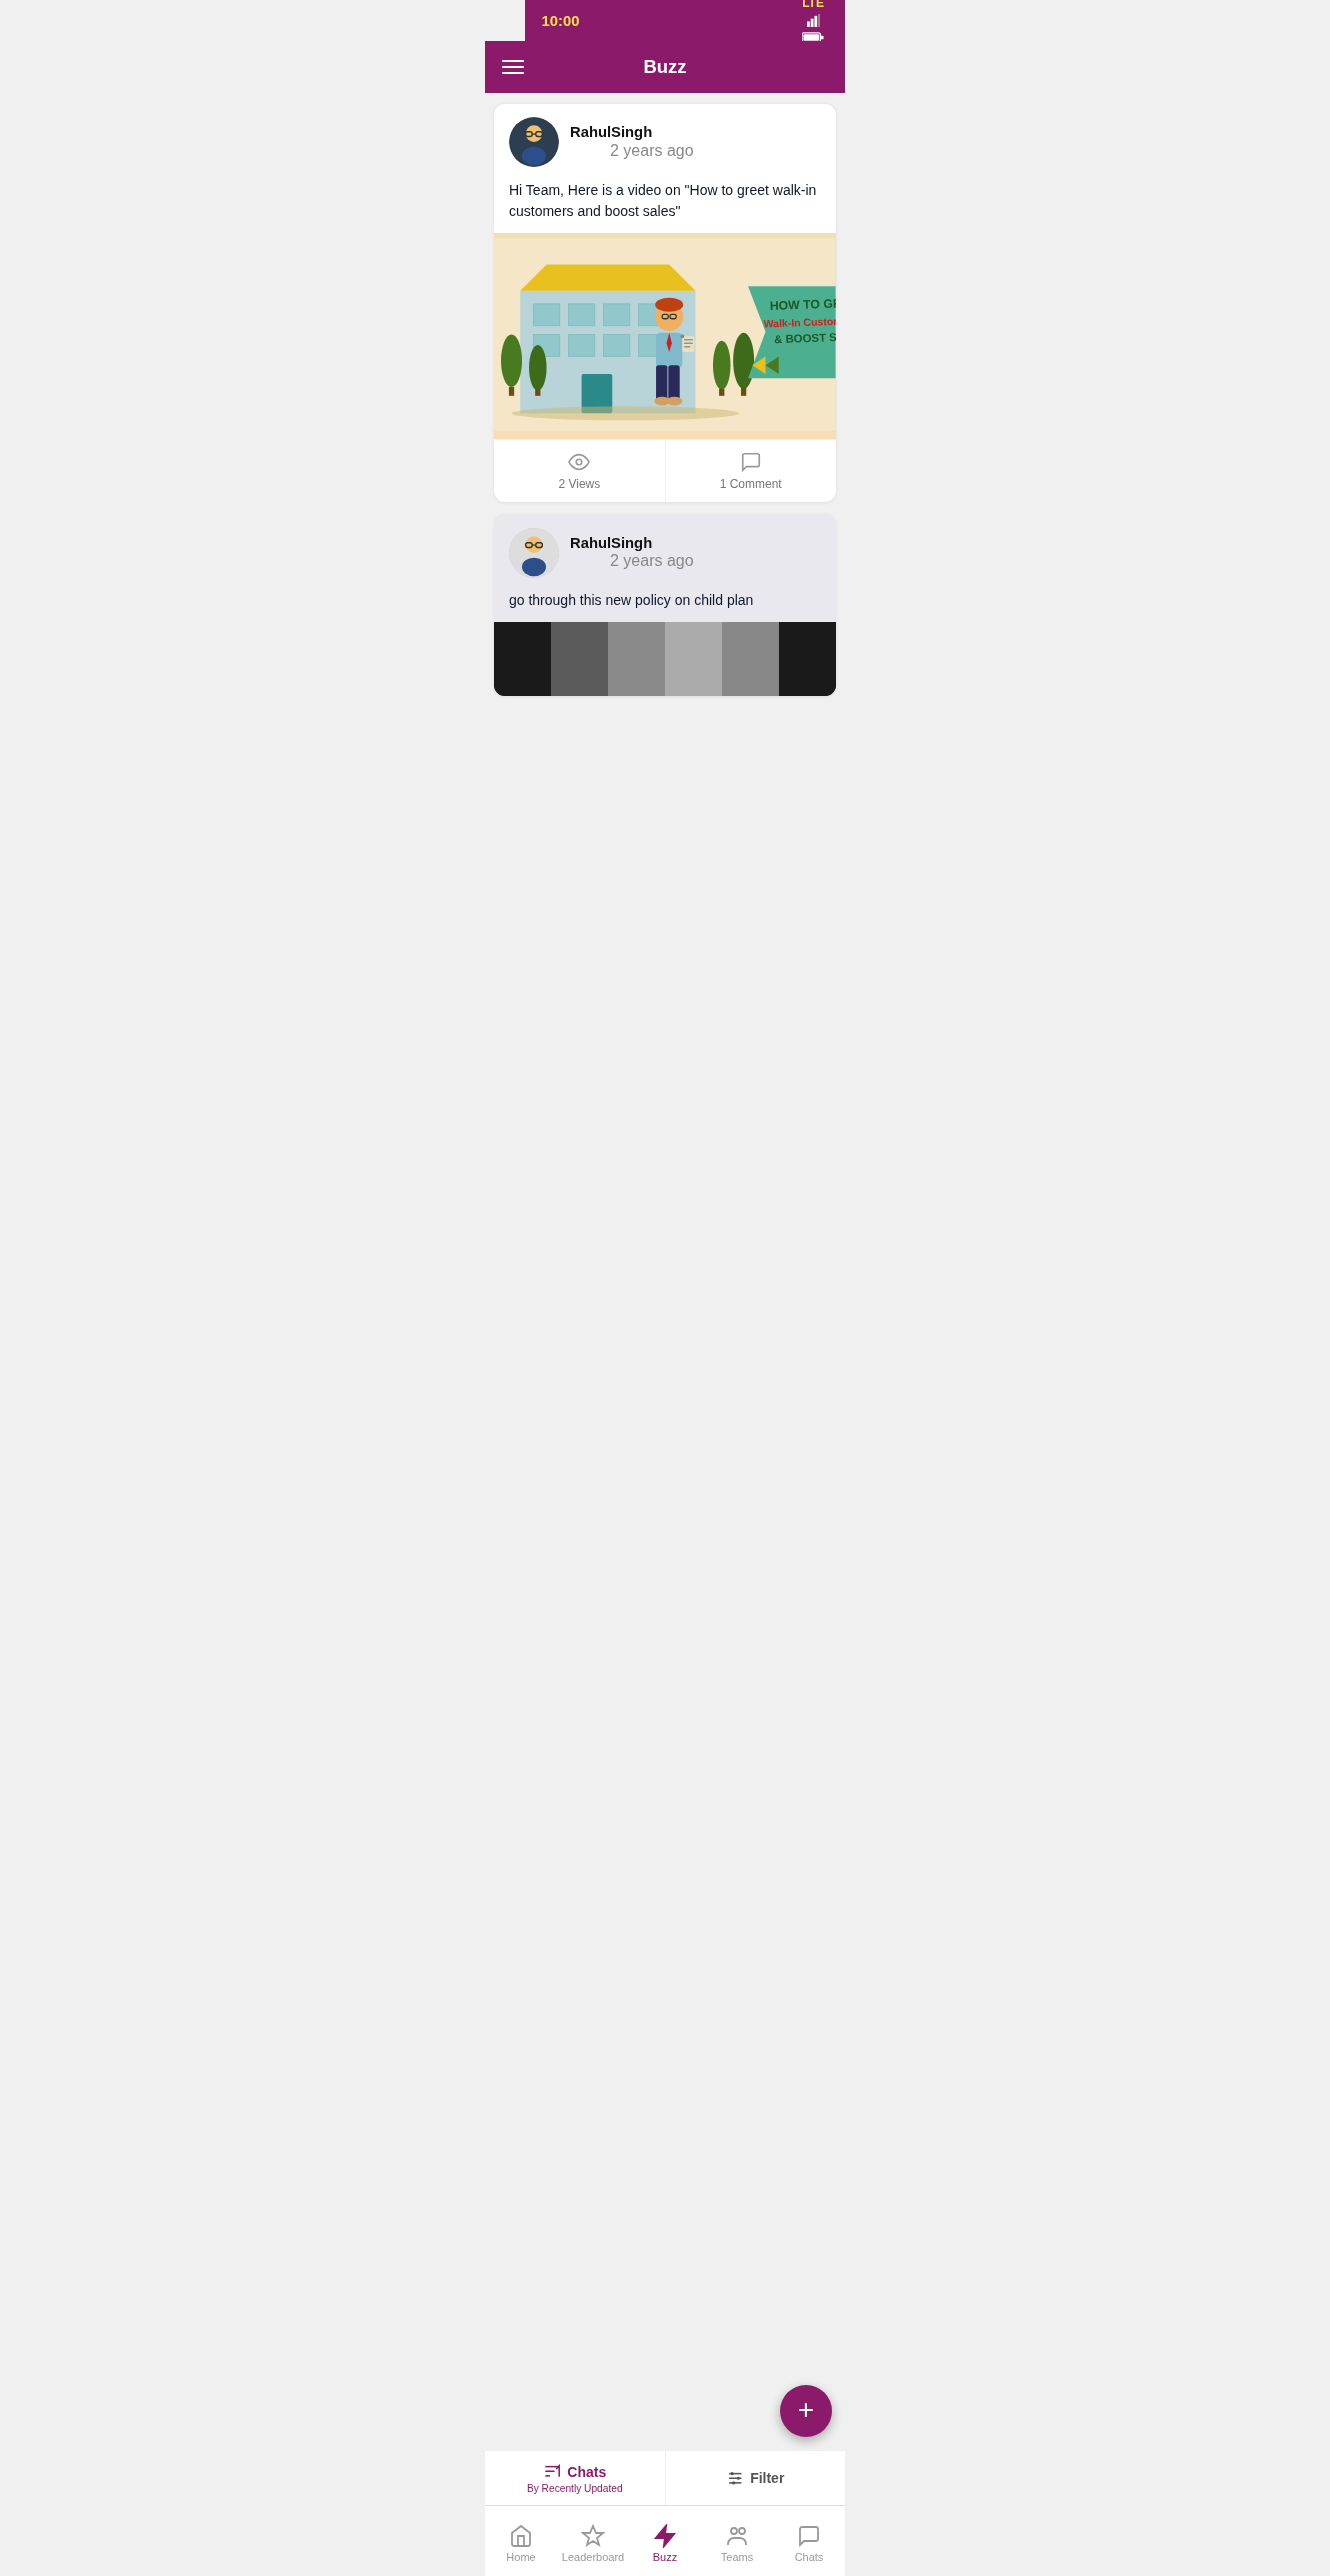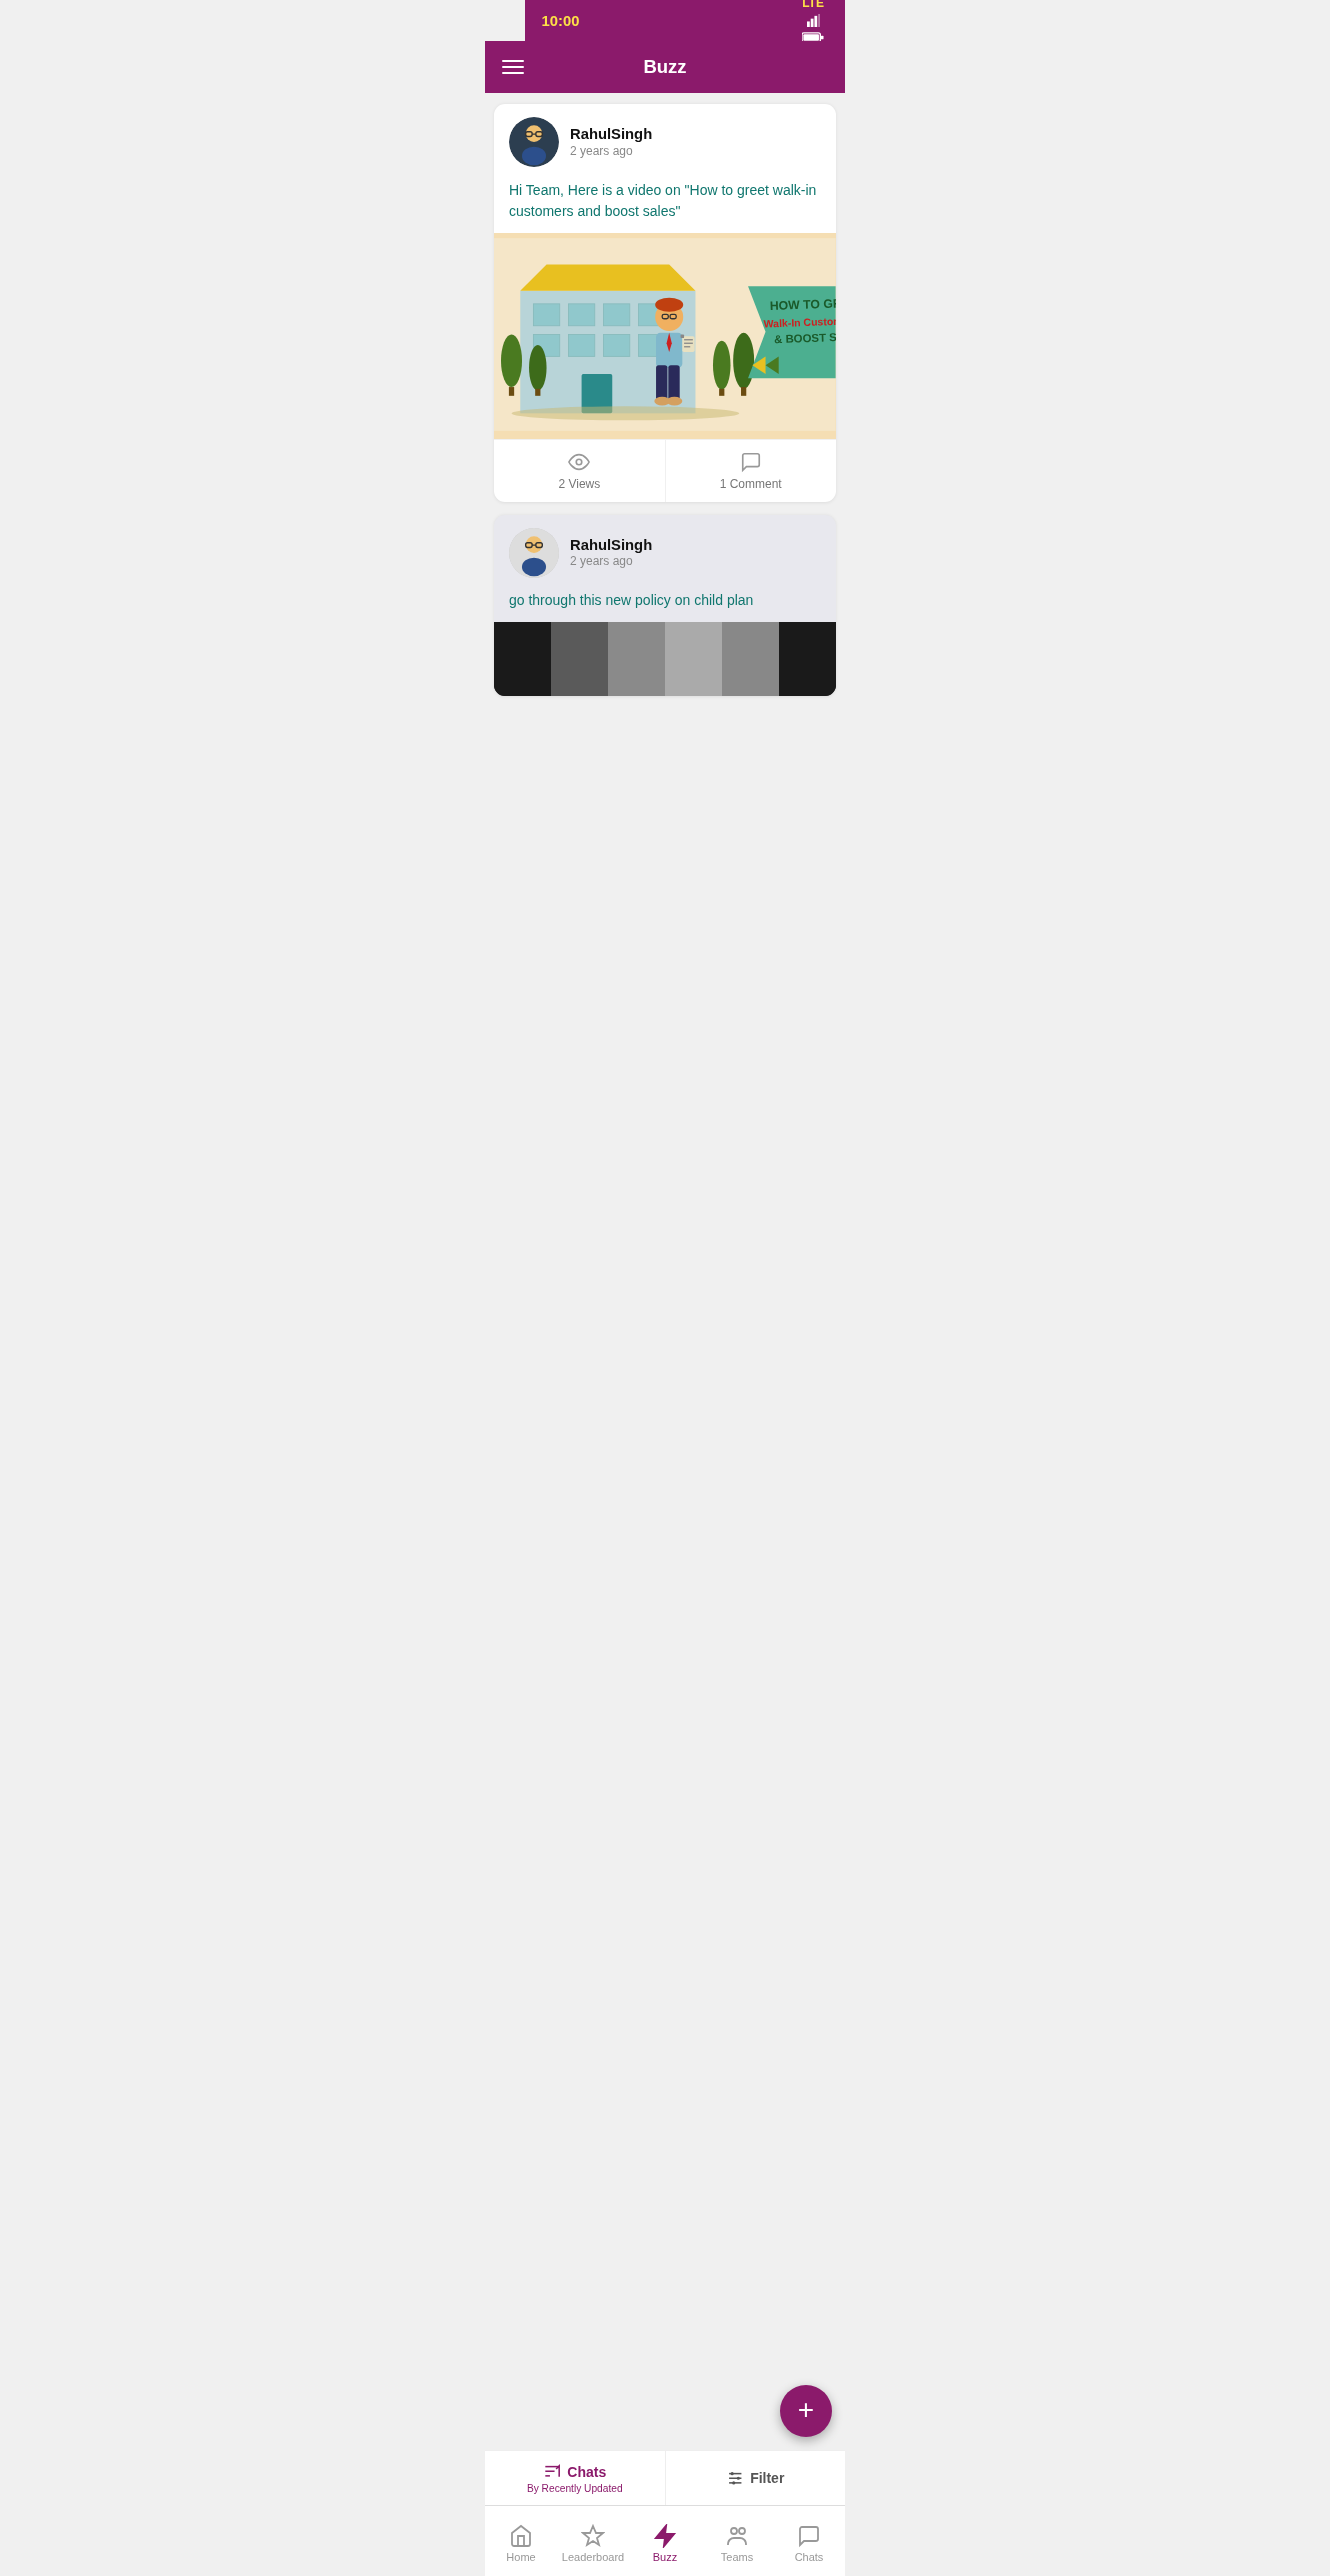--- a/index.html
+++ b/index.html
@@ -107,29 +107,30 @@
       width: 50px;
       height: 50px;
     }
 
     .post-author-name {
       font-size: 14.8px;
       font-weight: 700;
       color: #111;
     }
     .post-time {
-      font-size: 12px;
+      font-size: 16px;
       color: #888;
       margin-top: 1.8px;
+      margin-left: 40px;
     }
 
     .post-text {
       padding: 3.7px 14.8px 11px 14.8px;
       font-size: 14px;
-      color: #0f766e;
+      color: #0f172a;
       line-height: 1.5;
     }
 
     
     .video-thumbnail {
       width: 100%;
       position: relative;
       background: #F5DEB3;
       overflow: hidden;
     }

